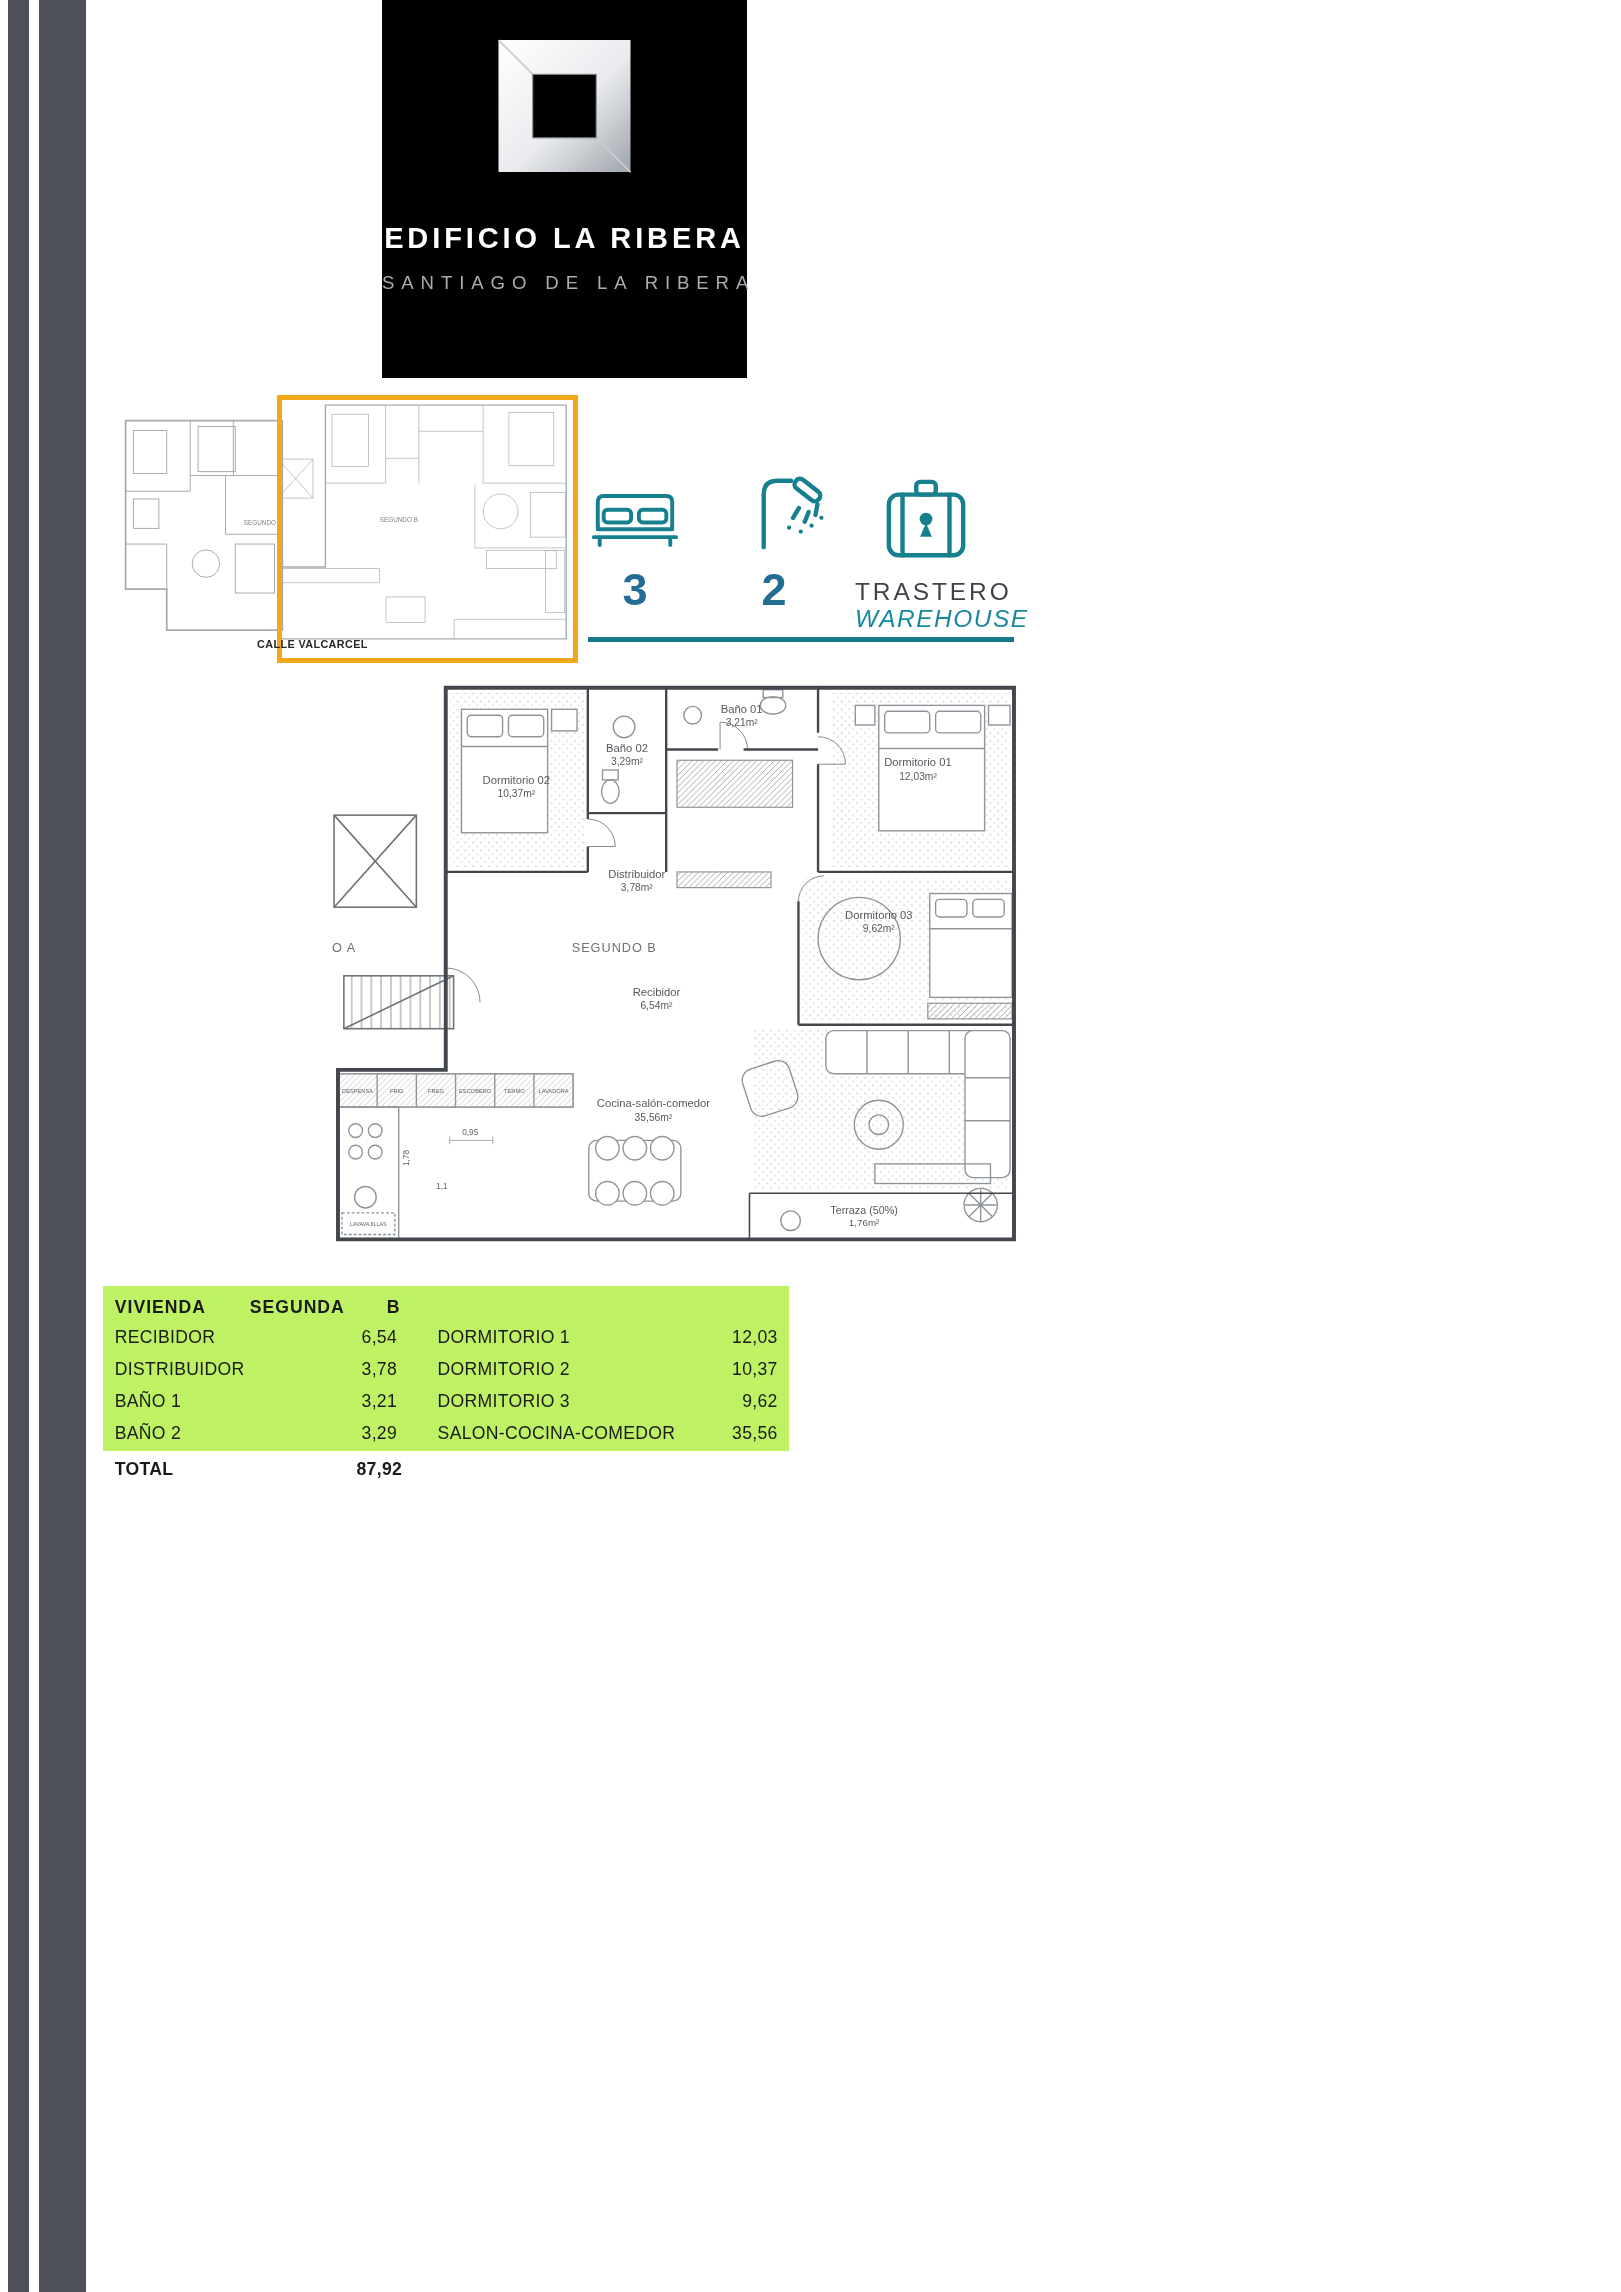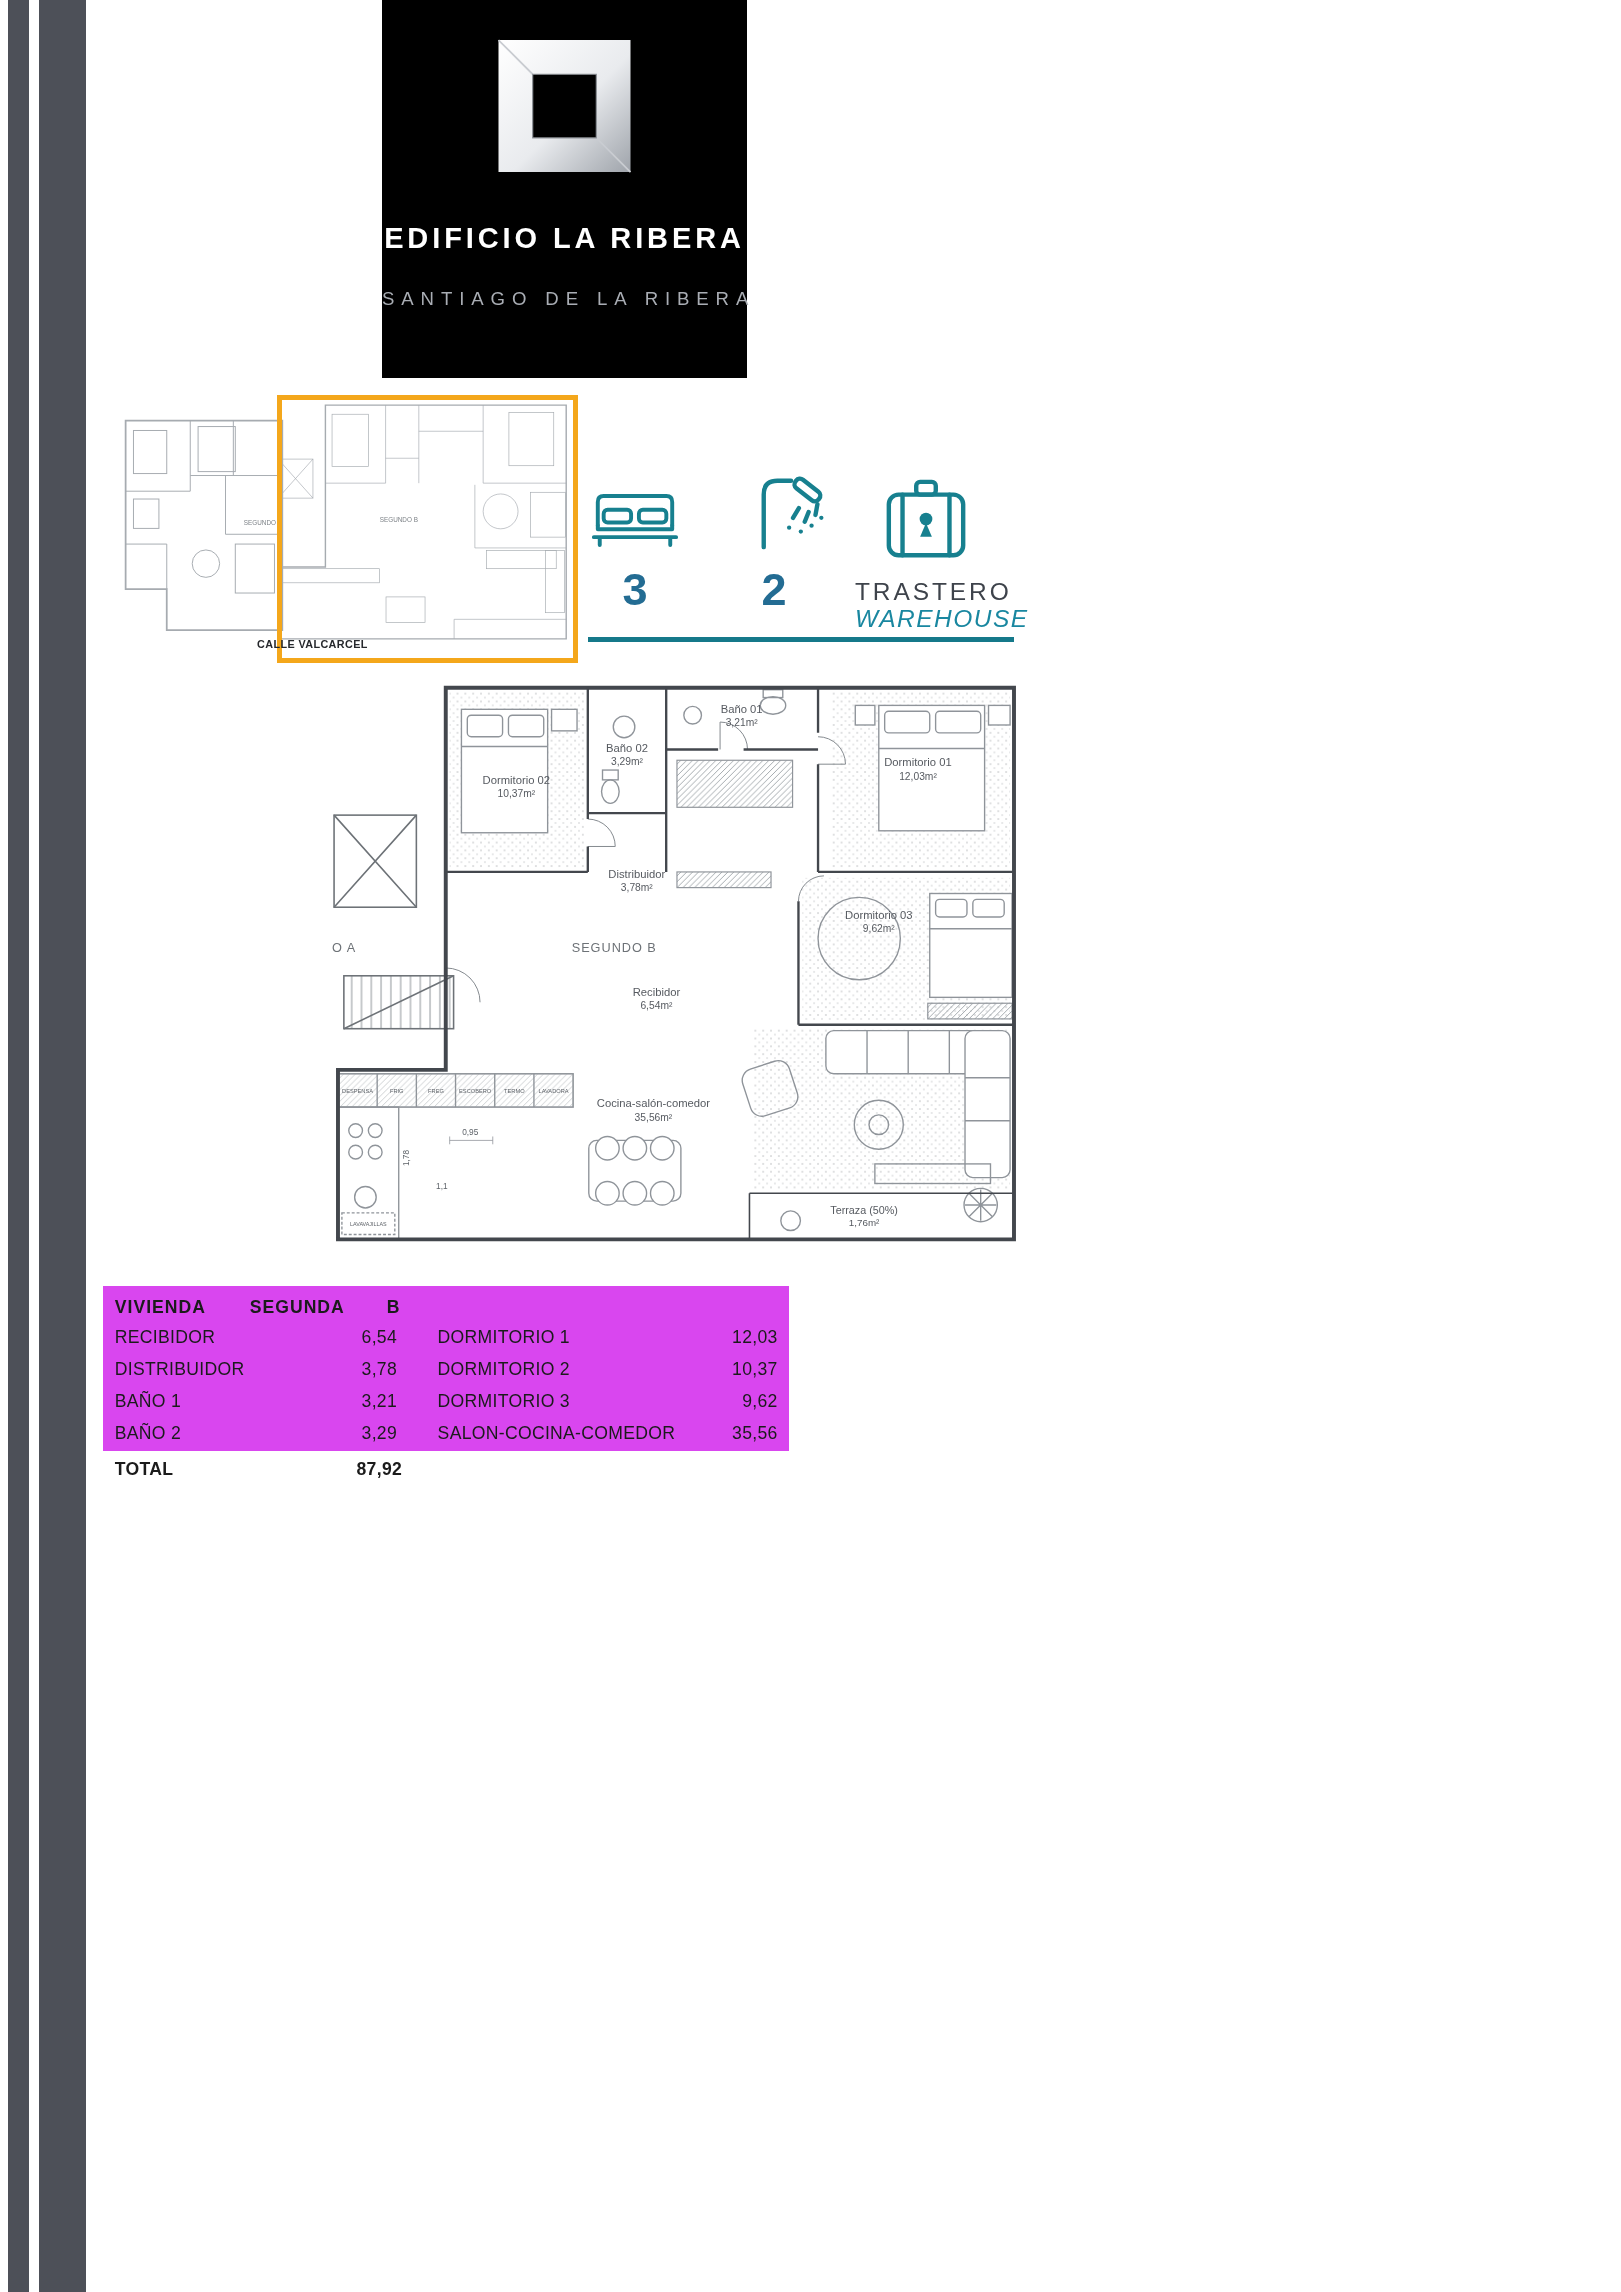--- a/index.html
+++ b/index.html
@@ -12,21 +12,21 @@
   .bar { position:absolute; top:0; height:2293px; background:#4D5058; }
   .bar1 { left:7.8px; width:21.6px; }
   .bar2 { left:39px; width:47px; }
 
   
   .brand { position:absolute; left:382px; top:0; width:365px; height:378px;
            background:#000000; text-align:center; }
   .brand svg.logo { margin-top:33px; width:165px; height:165px; }
   .brand h1 { margin-top:19.6px; color:#ffffff; font-size:29px; letter-spacing:3.9px;
               font-weight:bold; white-space:nowrap; }
-  .brand .subtitle { margin-top:33px; color:#A9ADB4; font-size:18.6px;
+  .brand .subtitle { margin-top:17px; color:#A9ADB4; font-size:18.6px;
                      letter-spacing:6.9px; white-space:nowrap; }
 
   
   .overview { position:absolute; left:108px; top:397px; width:470px; height:265px; }
   .highlight { position:absolute; left:277px; top:395px; width:301px; height:268px;
                border:5.9px solid #F4A71B; z-index:4; background:transparent; }
   .street { position:absolute; left:257px; top:638px; font-size:10.8px; font-weight:bold;
             color:#26282C; letter-spacing:0.4px; z-index:5; }
 
   
@@ -41,21 +41,21 @@
   .features .storetext { position:absolute; left:272px; top:110px; line-height:26.5px; }
   .features .trastero  { font-size:24.5px; letter-spacing:2.9px; color:#3E434B; }
   .features .warehouse { font-size:24.5px; font-style:italic; letter-spacing:1.5px; color:#1987A0; }
   .features .rule { position:absolute; left:4.9px; top:168px; width:426px; height:4.9px; background:#15798A; }
 
   
   .plan { position:absolute; left:330px; top:676px; width:691px; height:580px; }
 
   
   .areas { position:absolute; left:103px; top:1286px; width:686px; font-size:17.6px; color:#1B1B1B; }
-  .areas-gray { background:#d946ef; padding:7.8px 0 2px 0; }
+  .areas-gray { background:#bef264; padding:7.8px 0 2px 0; }
   .areas-head { display:grid; grid-template-columns:135px 137px auto; padding:0 11.8px;
                 height:27.4px; align-items:center; font-weight:bold; letter-spacing:1px; }
   .arow { display:grid; grid-template-columns:218px 93px 11.8px 242px 98px;
           padding:0 11.8px; height:32px; align-items:center; letter-spacing:0.3px; }
   .arow.short { height:23.5px; }
   .arow .v  { text-align:center; }
   .arow .v2 { text-align:right; }
   .arow.total { margin-top:4px; font-weight:bold; height:29px; }
   svg text { font-family:"Liberation Sans", sans-serif; }
 </style>

